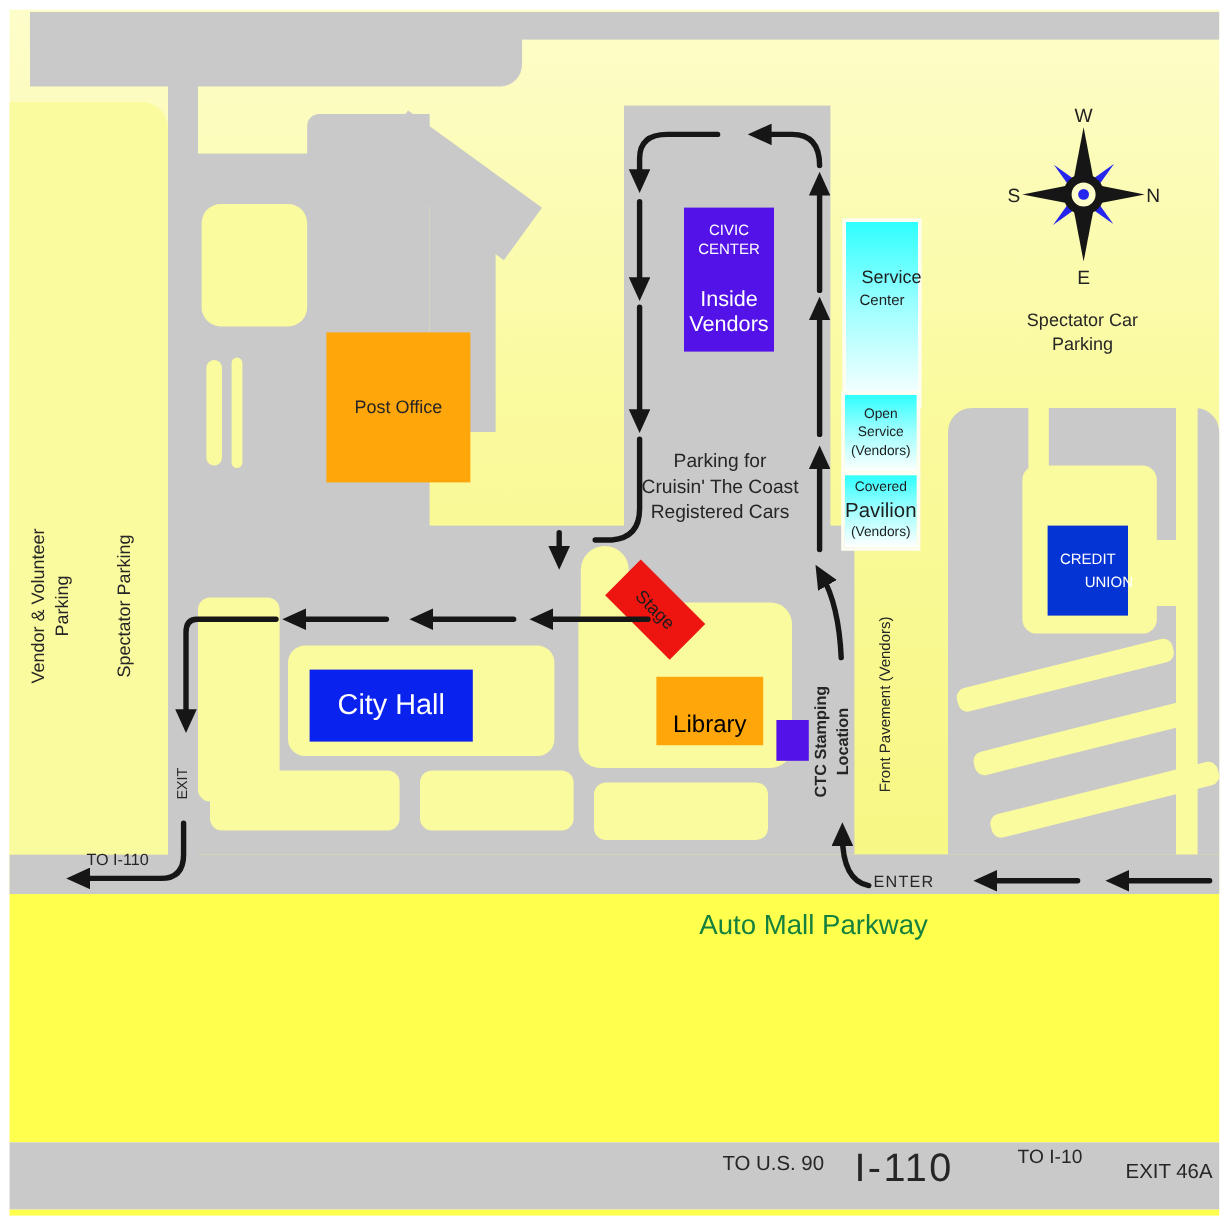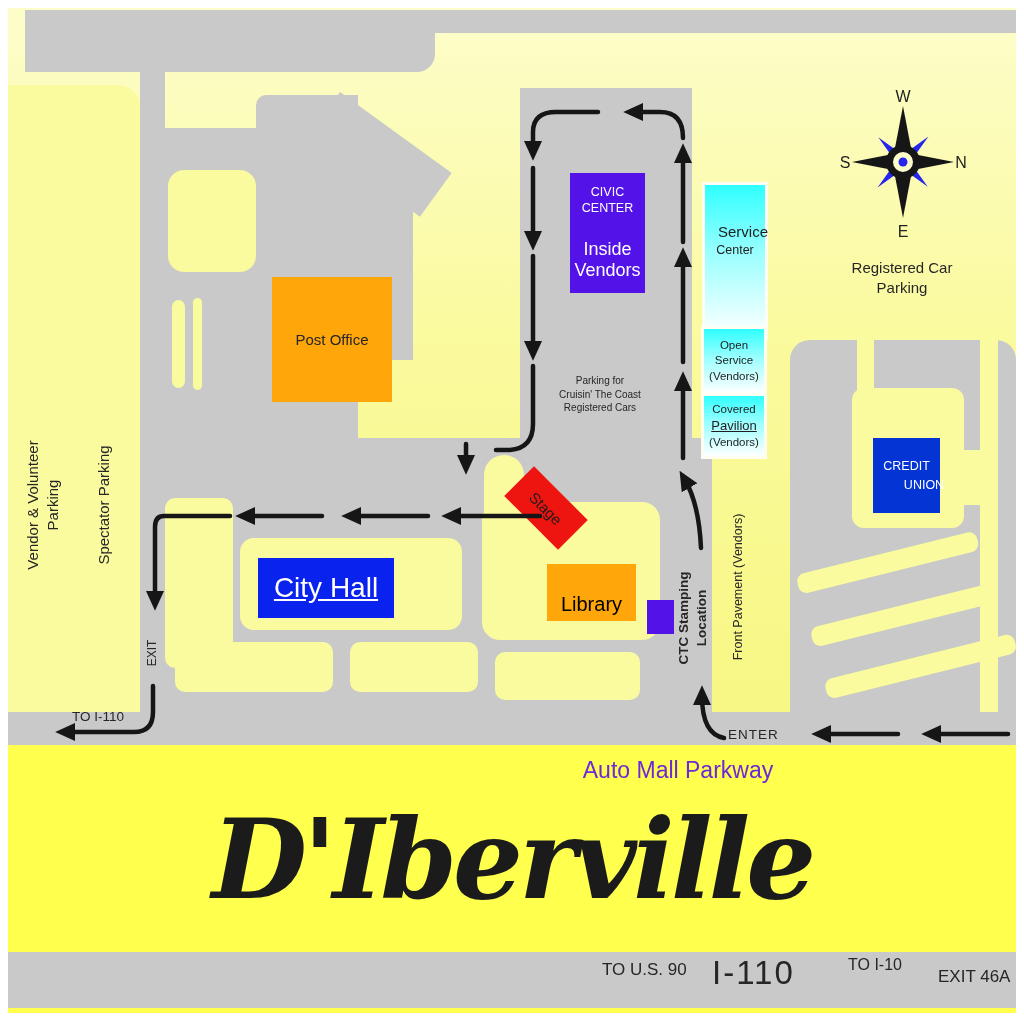--- a/index.html
+++ b/index.html
@@ -75,26 +75,26 @@
   </div>
 
   <div class="cyanbox" style="left:701px;top:326px;width:60px;height:64px;">
     <div style="font-size:11.5px;line-height:1.35;">Open</div>
     <div style="font-size:11.5px;line-height:1.35;">Service</div>
     <div style="font-size:11.5px;line-height:1.35;">(Vendors)</div>
   </div>
 
   <div class="cyanbox" style="left:701px;top:393px;width:60px;height:60px;">
     <div style="font-size:11.5px;line-height:1.35;">Covered</div>
-    <div style="font-size:13px;line-height:1.35;text-decoration:underline;">Pavilion</div>
+    <div style="font-size:17px;line-height:1.35;">Pavilion</div>
     <div style="font-size:11.5px;line-height:1.35;">(Vendors)</div>
   </div>
 
   <div class="bld" style="left:258px;top:558px;width:136px;height:60px;background:#0A22EE;color:#ffffff;">
-    <span style="font-size:28px;text-decoration:underline;">City Hall</span>
+    <span style="font-size:24px;">City Hall</span>
   </div>
 
   <div class="bld" style="left:547px;top:564px;width:89px;height:57px;background:#FFA60A;">
     <span style="font-size:20px;margin-top:24px;">Library</span>
   </div>
 
   <div class="abs" style="left:647px;top:600px;width:27px;height:34px;background:#5312E8;"></div>
 
   <div class="bld" style="left:873px;top:438px;width:67px;height:75px;background:#0534D4;color:#ffffff;">
     <div style="font-size:12.5px;line-height:1.45;">CREDIT</div>
@@ -156,44 +156,42 @@
     <text x="123" y="78" text-anchor="middle" font-size="16" fill="#222222">N</text>
   </svg>
 
   <div class="lbl rot" style="left:42px;top:505px;font-size:15px;">
     <div>Vendor &amp; Volunteer</div>
     <div>Parking</div>
   </div>
   <div class="lbl rot" style="left:104px;top:505px;font-size:15px;">Spectator Parking</div>
 
   <div class="lbl ctr" style="left:828px;top:258px;width:148px;font-size:15px;">
-    <div>Registered Car</div>
+    <div>Spectator Car</div>
     <div>Parking</div>
   </div>
 
-  <div class="lbl ctr" style="left:518px;top:374px;width:164px;font-size:10px;line-height:1.35;">
+  <div class="lbl ctr" style="left:518px;top:374px;width:164px;font-size:16px;line-height:1.35;">
     <div>Parking for</div>
     <div>Cruisin' The Coast</div>
     <div>Registered Cars</div>
   </div>
 
   <div class="lbl rot" style="left:153px;top:653px;font-size:12px;">EXIT</div>
   <div class="lbl" style="left:72px;top:708px;font-size:13.5px;">TO I-110</div>
   <div class="lbl" style="left:728px;top:726px;font-size:13.5px;letter-spacing:1px;">ENTER</div>
 
   <div class="lbl rot" style="left:693px;top:618px;font-size:13.5px;font-weight:bold;">
     <div>CTC Stamping</div>
     <div>Location</div>
   </div>
   <div class="lbl rot" style="left:738px;top:587px;font-size:12.5px;">Front Pavement (Vendors)</div>
 
   <div class="abs" style="left:8px;top:745px;width:1008px;height:207px;background:#FFFF4D;"></div>
-  <div class="lbl ctr" style="left:518px;top:756px;width:320px;font-size:23px;color:#6d28d9;">Auto Mall Parkway</div>
-  <div class="lbl ctr" style="left:8px;top:788px;width:1008px;font-size:110px;font-family:'DejaVu Serif',serif;
-              font-style:italic;font-weight:bold;color:#1b1b1b;letter-spacing:-4px;">D'Iberville</div>
+  <div class="lbl ctr" style="left:518px;top:756px;width:320px;font-size:23px;color:#15803d;">Auto Mall Parkway</div>
 
   <div class="g" style="left:8px;top:952px;width:1008px;height:56px;"></div>
   <div class="abs" style="left:8px;top:1008px;width:1008px;height:5px;background:#FFFF4D;"></div>
 
   <div class="lbl" style="left:602px;top:959px;font-size:17px;">TO U.S. 90</div>
   <div class="lbl" style="left:712px;top:952px;font-size:33px;letter-spacing:2px;">I-110</div>
   <div class="lbl" style="left:848px;top:955px;font-size:16px;">TO I-10</div>
   <div class="lbl" style="left:938px;top:966px;font-size:17px;">EXIT 46A</div>
 
 </div>

